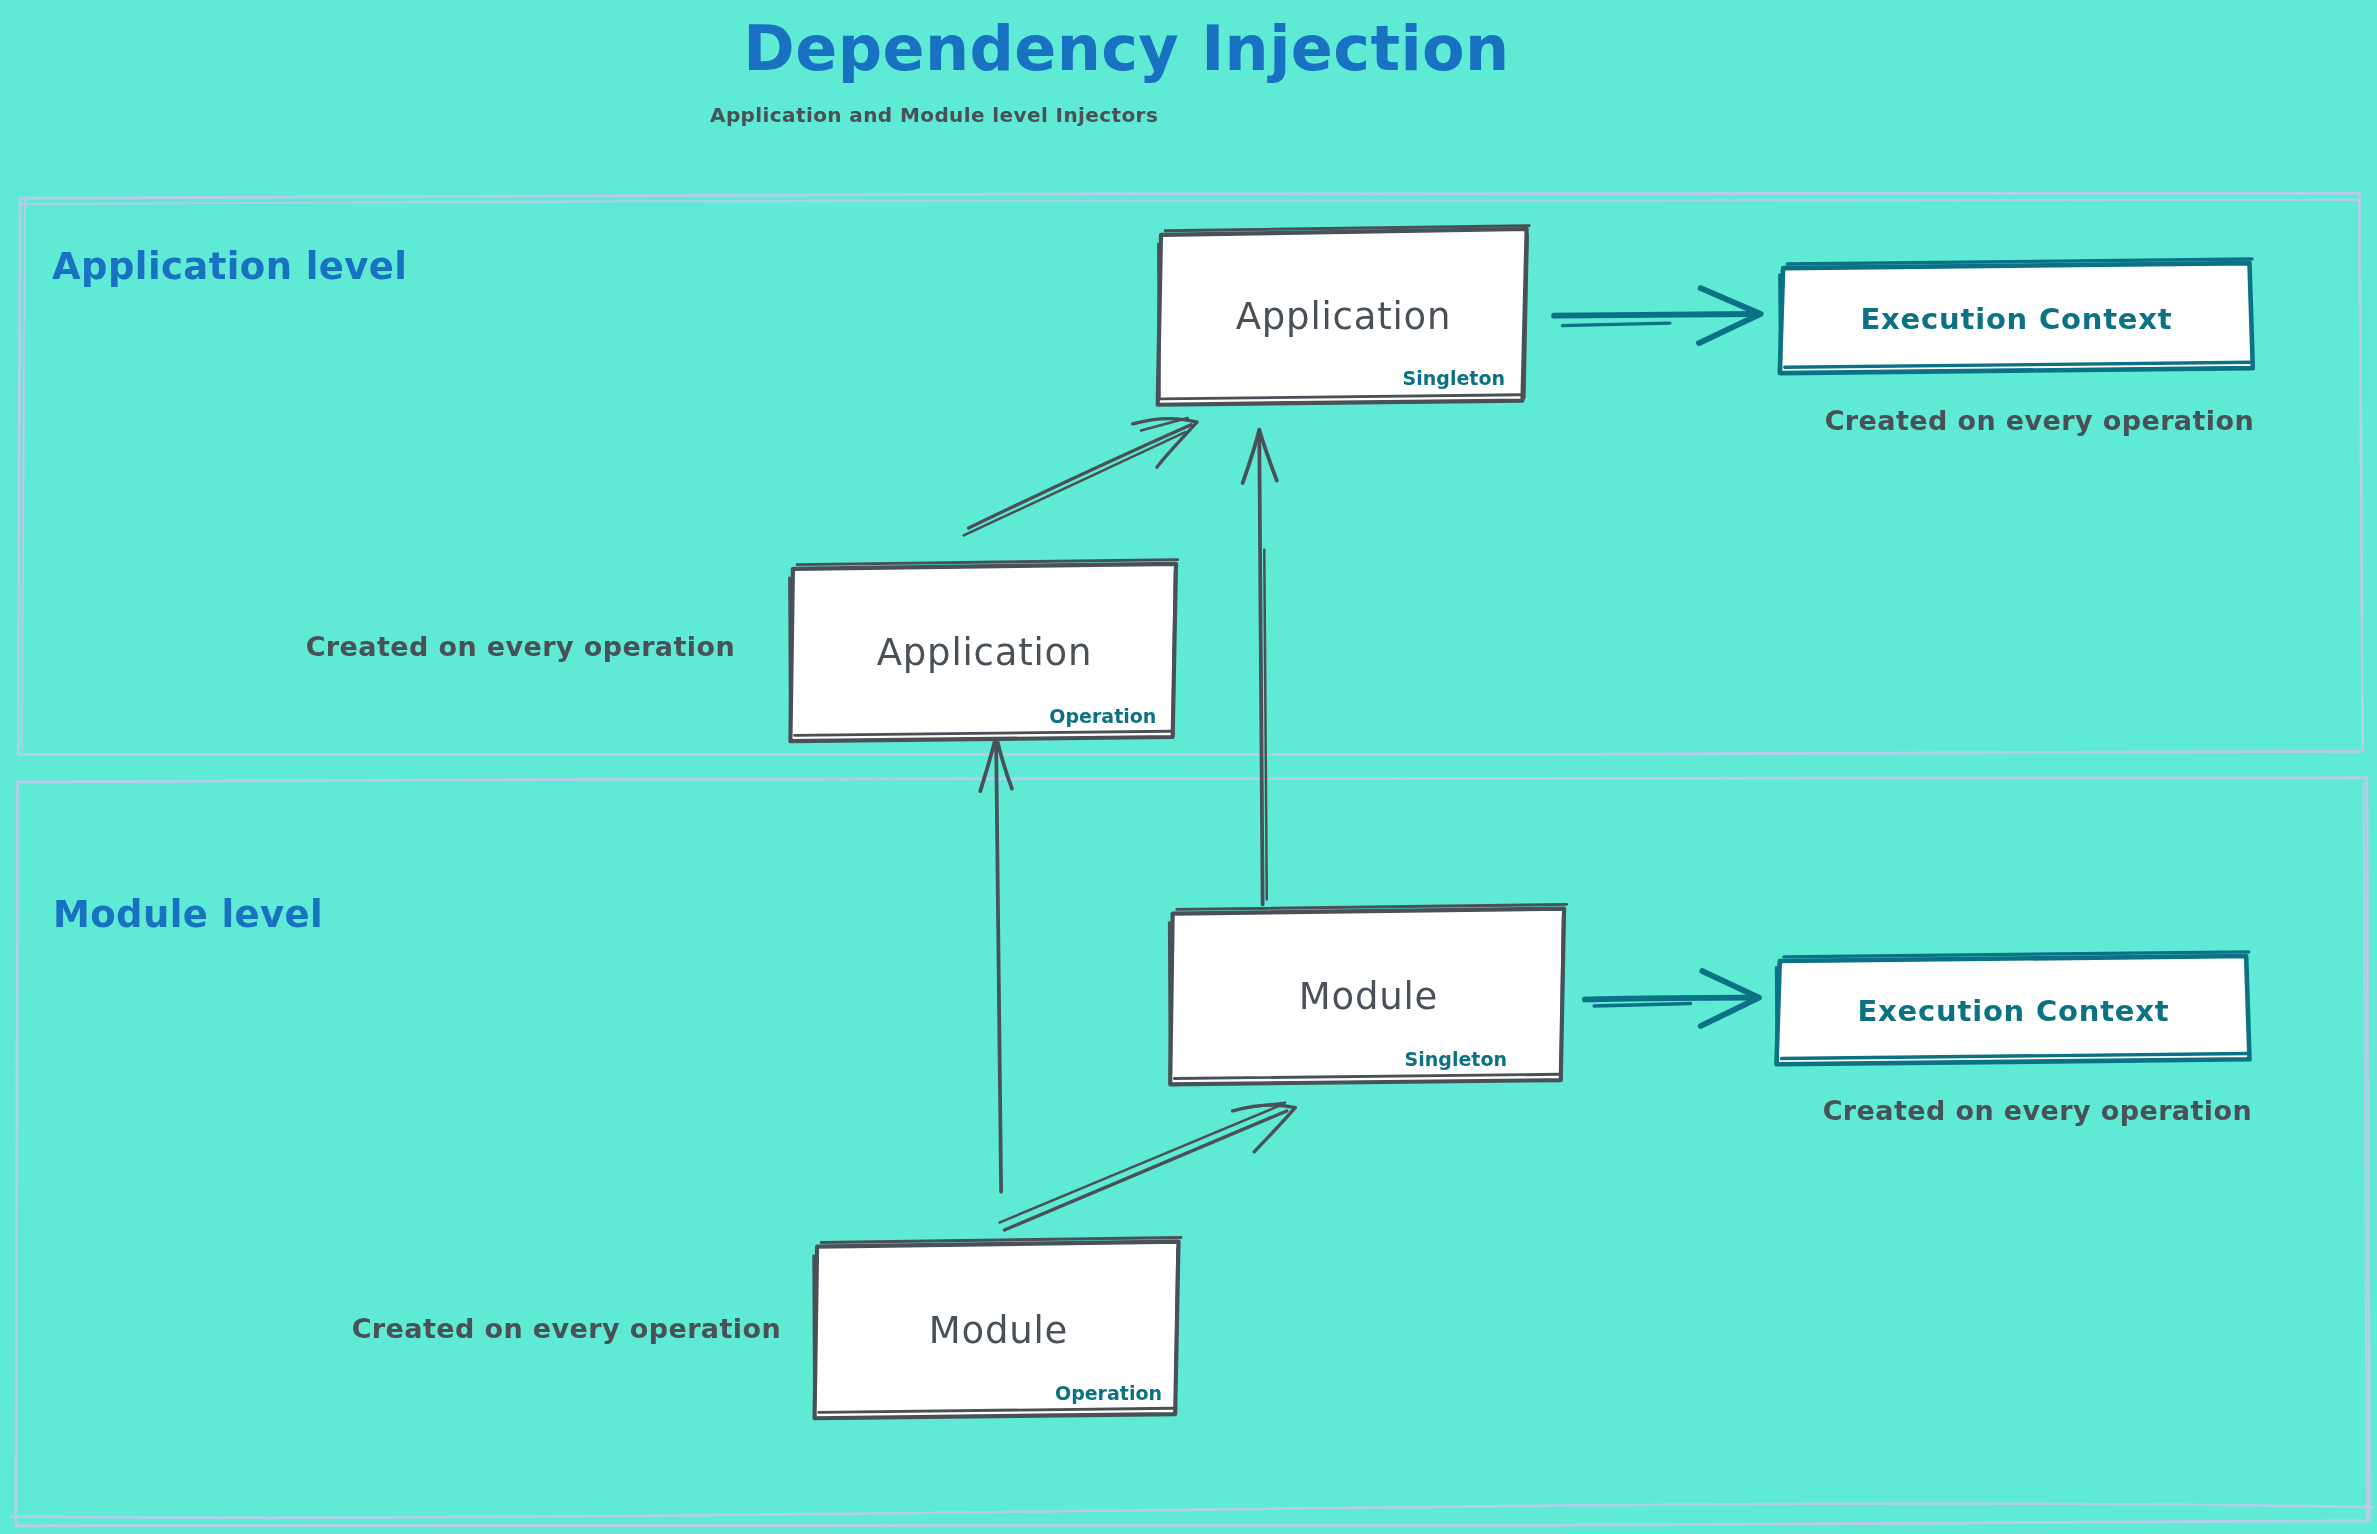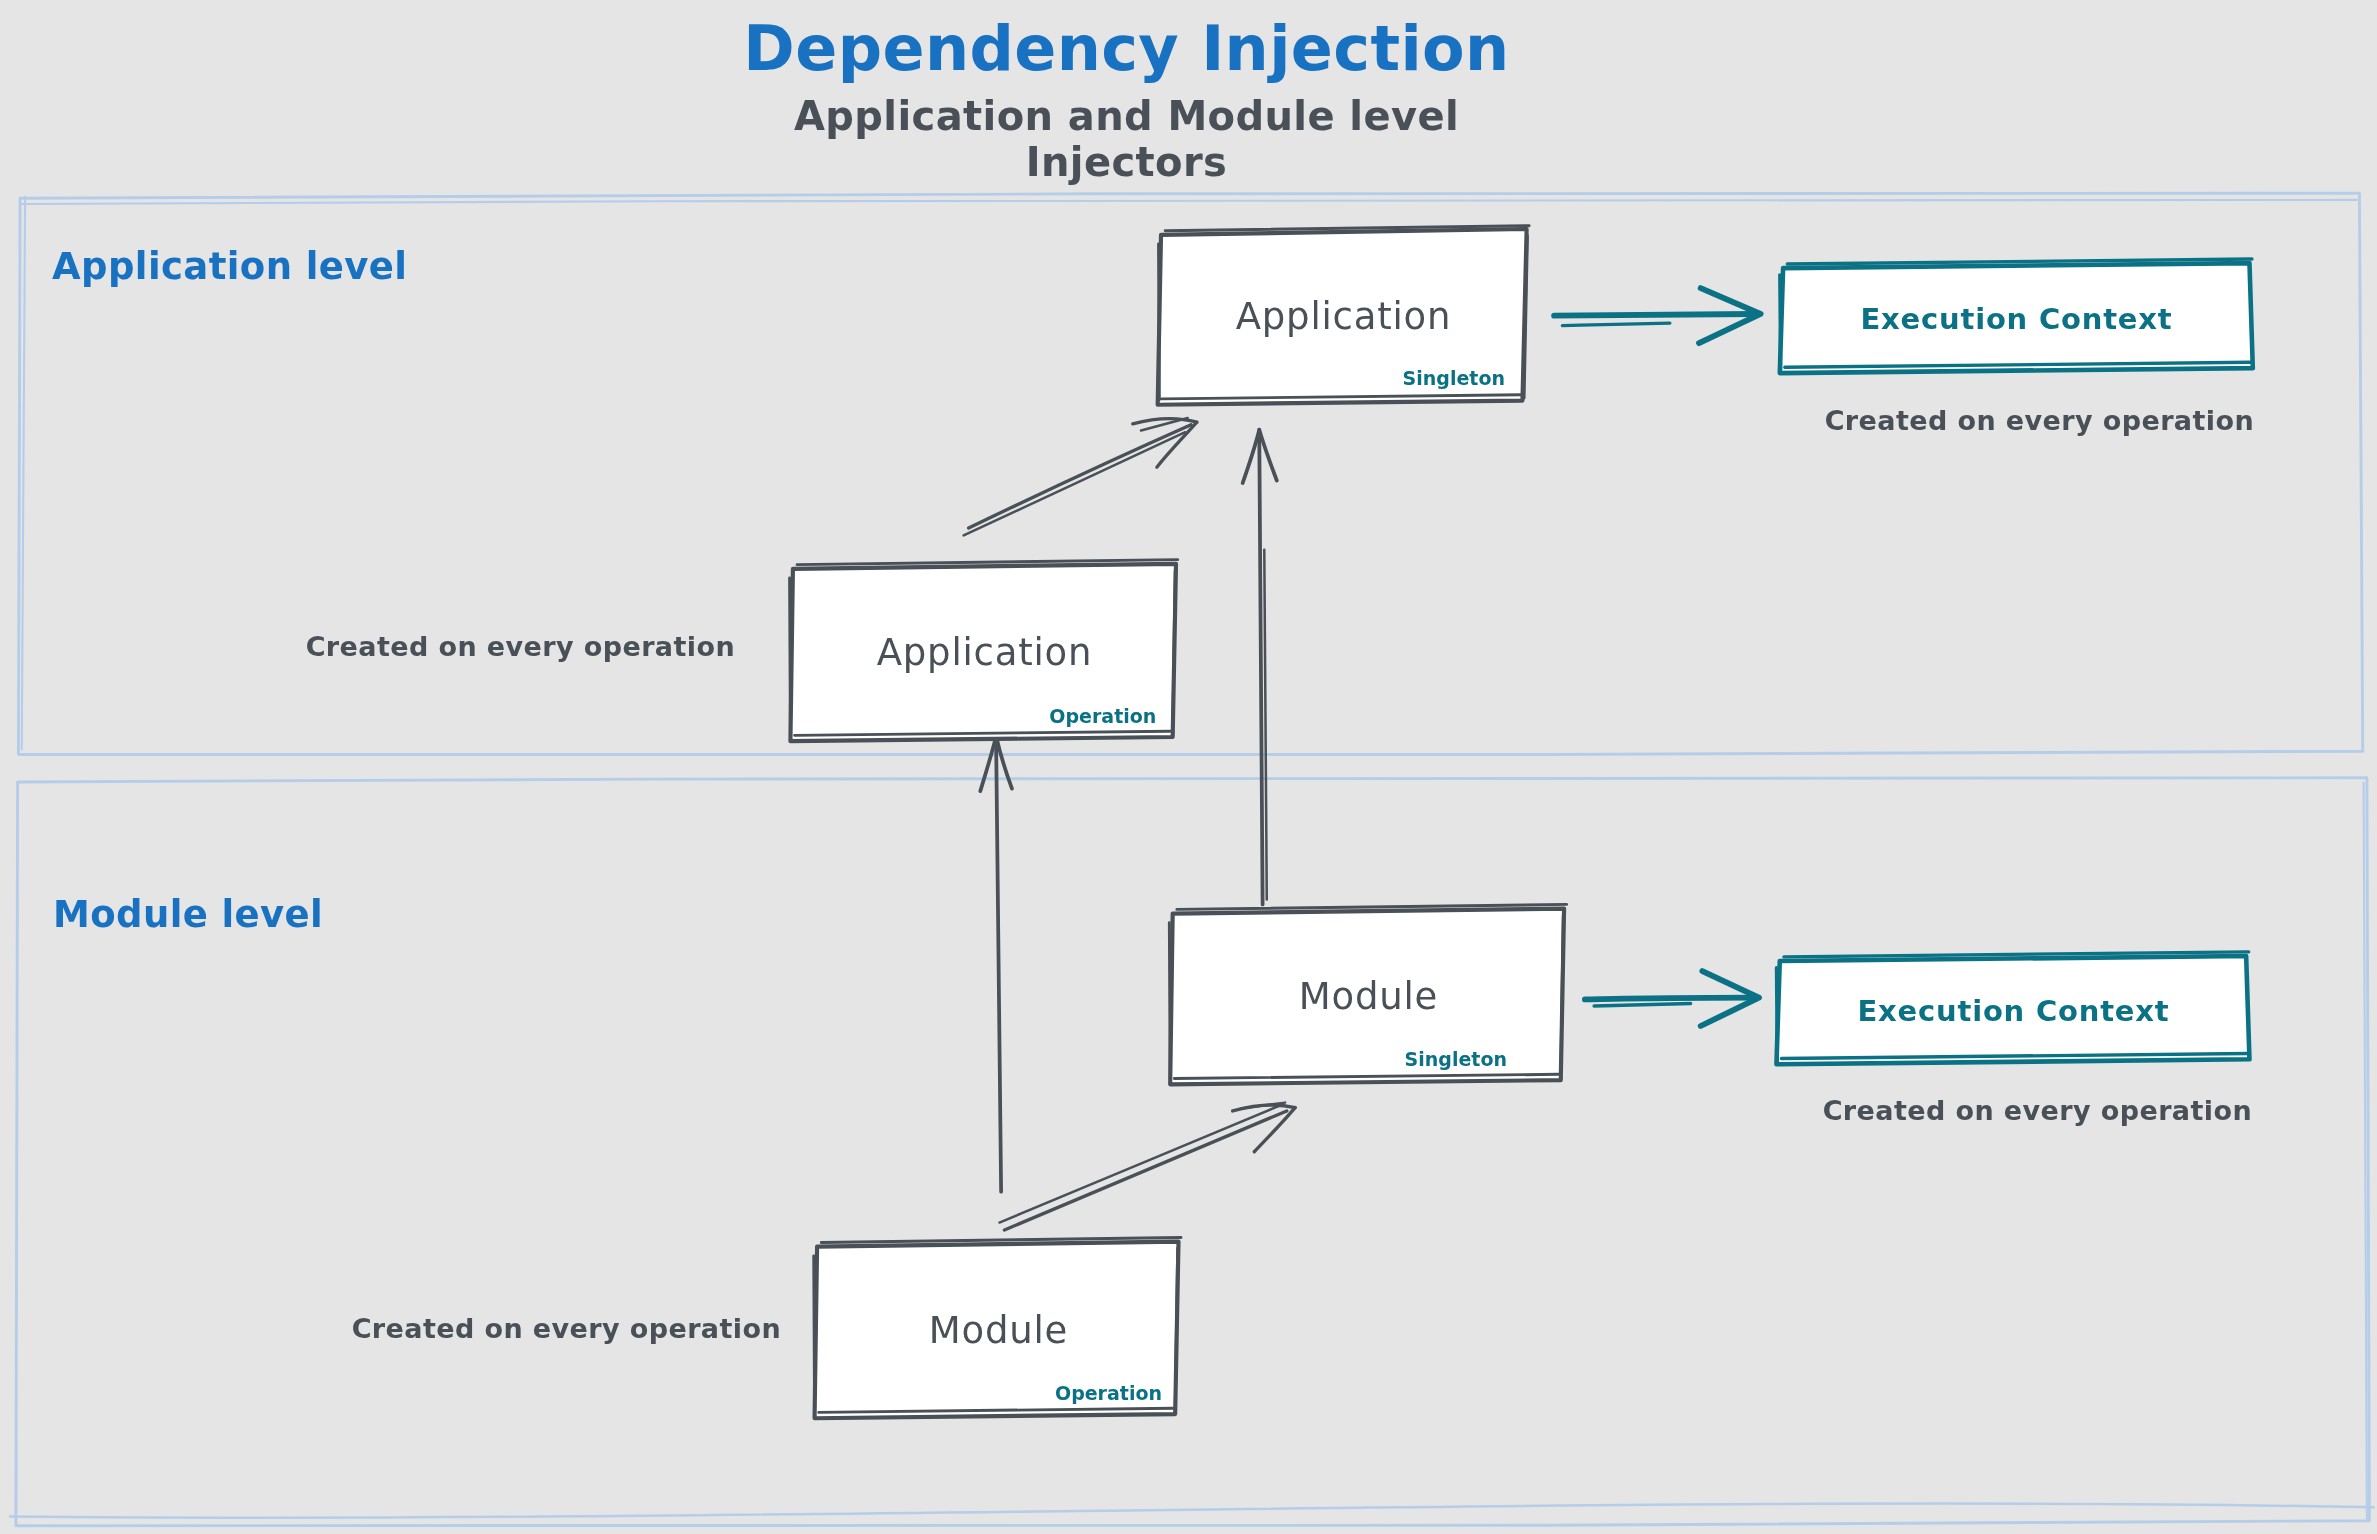--- a/index.html
+++ b/index.html
@@ -1,31 +1,31 @@
 <!DOCTYPE html>
 <html style="font-size:13.3px"><head>
 <meta charset="utf-8">
 <style>
   html,body{margin:0;padding:0;background:#ffffff;}
   .canvas{
     position:relative;
     width:2377px;height:1534px;
-    background:#e5e5e5;
+    background:#5eead4;
     font-family:"DejaVu Sans","Liberation Sans",sans-serif;
     overflow:hidden;
   }
   .canvas svg{position:absolute;left:0;top:0;}
   .txt{position:absolute;color:#495057;font-weight:600;letter-spacing:0.4px;}
   .title{
     left:710px;top:11.7px;width:833px;text-align:center;
     font-size:62px;font-weight:700;color:#1971c2;
   }
   .subtitle{
-    left:710px;top:93px;width:833px;text-align:center;
-    font-size:40px;color:#495057;
+    left:710px;top:103px;width:833px;text-align:left;
+    font-size:20px;color:#495057;
   }
   .level-label{font-size:37px;color:#1971c2;font-weight:700;}
   .app-level-label{left:52px;top:245px;}
   .module-level-label{left:53px;top:893px;}
   .node{position:absolute;display:flex;align-items:center;justify-content:center;}
   .node .name{font-size:37px;color:#495057;font-weight:400;letter-spacing:0.8px;}
   .node .scope{position:absolute;font-size:19px;color:#0b7285;font-weight:600;}
   .ec-label{display:flex;align-items:center;justify-content:center;
     font-size:29px;color:#0b7285;font-weight:700;letter-spacing:0.8px;}
   .caption{font-size:27px;color:#495057;font-weight:600;text-align:right;}

